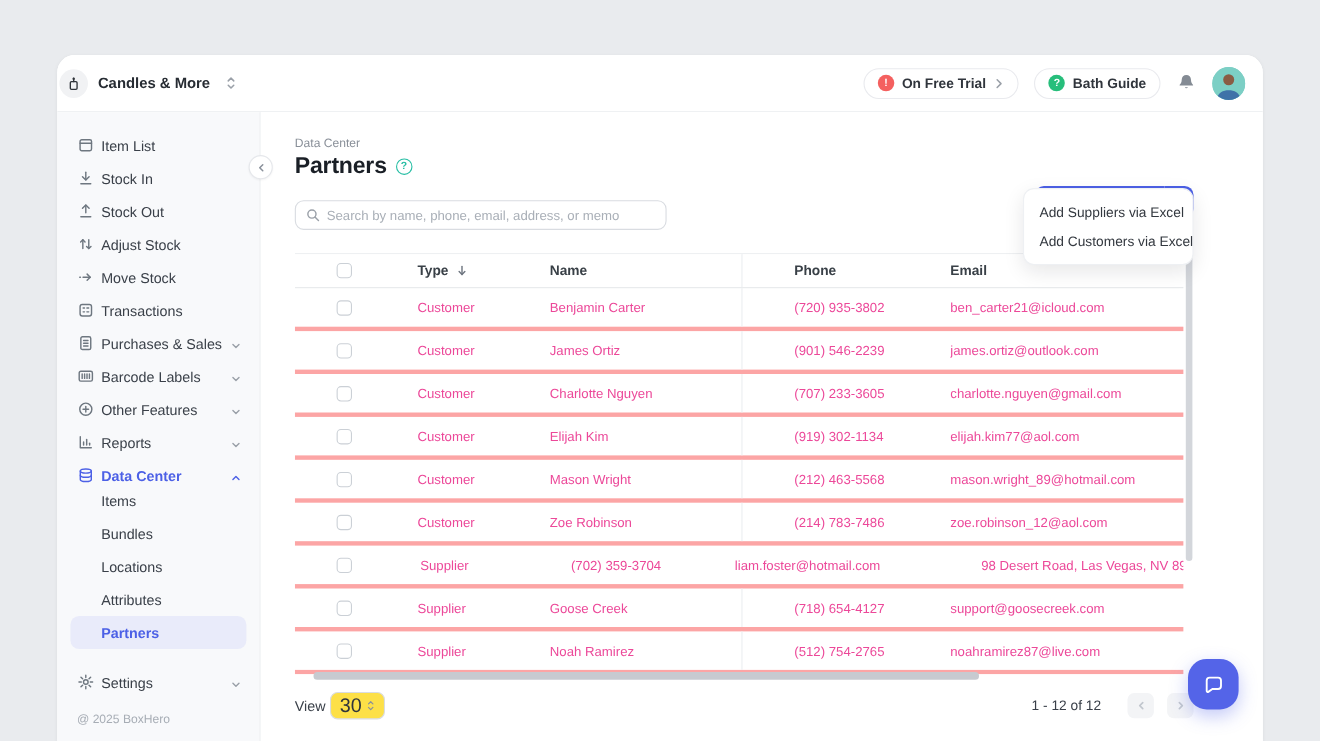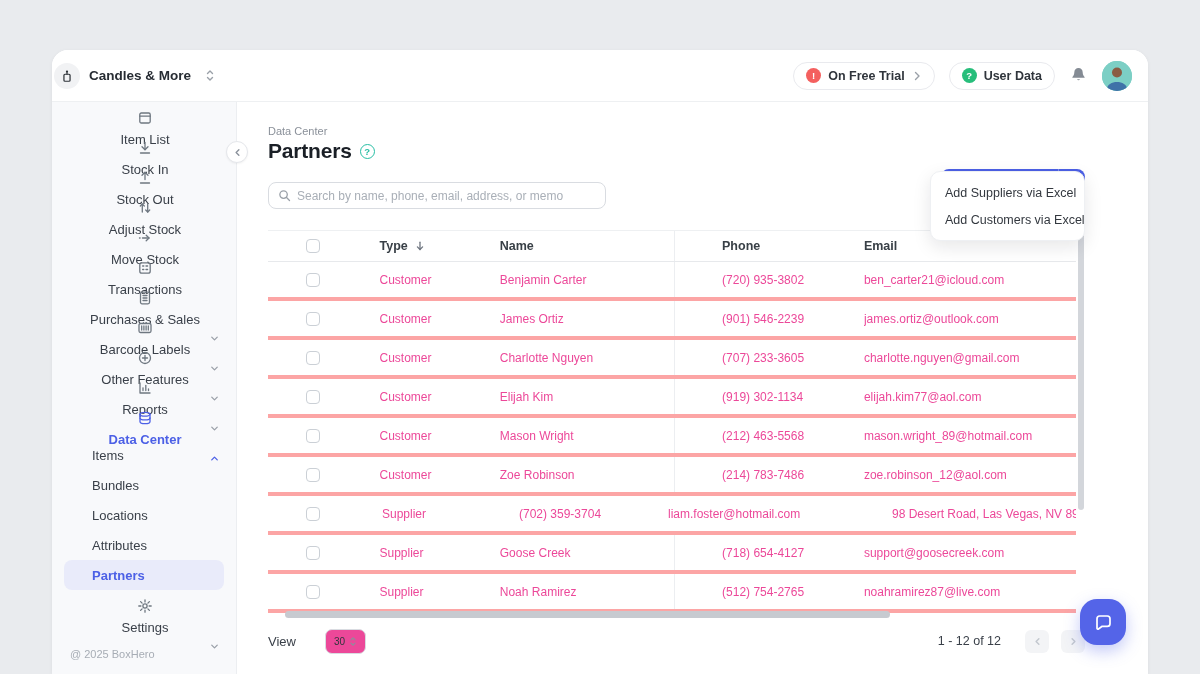--- a/index.html
+++ b/index.html
@@ -28,22 +28,22 @@
   .bell { color:#848B94; display:flex; }
   .avatar { width:30px; height:30px; border-radius:50%; overflow:hidden; background:#7CCFC5; }
 
   
   .body-row { display:flex; height:572px; }
   .sidebar { width:185px; background:#F8F9FB; border-right:1px solid #ECEEF1;
              padding-top:8px; position:relative; flex-shrink:0; }
   .main { flex:1; position:relative; background:#fff; }
 
   
-  .side-item { height:30px; margin:0 12px; padding:0 4px 0 6px; display:flex; align-items:center;
-               gap:6px; border-radius:8px; font-size:13px; font-weight:500; color:#3A4049; cursor:pointer;flex-direction:column; }
+  .side-item { height:30px; margin:0 12px; padding:0 4px 0 6px; display:flex; align-items:flex-end;
+               gap:6px; border-radius:8px; font-size:13px; font-weight:500; color:#3A4049; cursor:pointer; }
   .s-icon { width:16px; height:16px; color:#6E7780; display:flex; flex-shrink:0; }
   .s-chev { margin-left:auto; color:#9AA0A8; display:flex; }
   .side-item.sec-active, .side-item.sec-active .s-icon, .side-item.sec-active .s-chev { color:#4C60E6; font-weight:600; }
   .side-sub { height:30px; margin:0 12px; padding-left:28px; display:flex; align-items:center;
               border-radius:8px; font-size:13px; color:#3A4049; cursor:pointer; }
   .side-sub.active { background:#E9EBFA; color:#4C60E6; font-weight:600; }
   .side-footer { position:absolute; left:18px; bottom:14px; font-size:11px; color:#A7ADB5; }
   .collapse-btn { position:absolute; left:174px; top:91px; width:22px; height:22px; border-radius:50%;
                   background:#fff; border:1px solid #E5E7EB; box-shadow:0 1px 2px rgba(0,0,0,.05);
                   display:flex; align-items:center; justify-content:center; color:#8A919B; z-index:20; cursor:pointer; }
@@ -92,23 +92,23 @@
 
   .vscroll { position:absolute; left:841px; top:130px; width:6px; height:278px;
              background:#D3D6DB; border-radius:3px; cursor:pointer; }
   .hscroll { position:absolute; left:48px; top:509px; width:605px; height:7px;
              background:#C7CAD0; border-radius:4px; cursor:pointer; }
 
   
   .table-footer { position:absolute; left:31px; top:524px; width:817px; height:30px;
                   display:flex; align-items:center; }
   .view-label { font-size:13px; color:#3A4049; }
-  .page-size { margin-left:29px; height:25px; min-width:40px; border:1px solid #D9DCE1; border-radius:7px;
+  .page-size { margin-left:4px; height:25px; min-width:40px; border:1px solid #D9DCE1; border-radius:7px;
                display:flex; align-items:center; justify-content:center; gap:4px; padding:0 8px;
-               font-size:10px; color:#30353C; cursor:pointer; background:#ec4899; }
+               font-size:18px; color:#30353C; cursor:pointer; background:#fde047; }
   .page-size .chev2 { color:#8A919B; display:flex; }
   .foot-right { margin-left:auto; display:flex; align-items:center; gap:12px; }
   .range-text { font-size:12.5px; color:#3A4049; margin-right:12px; }
   .pg-btn { width:24px; height:23px; border-radius:6px; background:#F3F4F6; display:flex;
             align-items:center; justify-content:center; color:#C2C7CE; cursor:default; }
 
   .chat-fab { position:absolute; left:1080px; top:599px; width:46px; height:46px; border-radius:17px;
               background:#5464E8; display:flex; align-items:center; justify-content:center;
               box-shadow:0 6px 16px rgba(84,100,232,.35); z-index:40; cursor:pointer; color:#fff; }
 </style>
@@ -137,21 +137,21 @@
         <span class="dot-ic dot-red">!</span>
         <span>On Free Trial</span>
         <span class="chev">
           <svg width="10" height="10" viewBox="0 0 10 10" fill="none" stroke="currentColor" stroke-width="1.4" stroke-linecap="round" stroke-linejoin="round">
               <path d="M3.5 1.5L7 5 3.5 8.5"></path>
             </svg>
         </span>
       </div>
       <div class="pill">
         <span class="dot-ic dot-green">?</span>
-        <span>User Data</span>
+        <span>Bath Guide</span>
       </div>
       <span class="bell">
         <svg width="19" height="19" viewBox="0 0 20 20" fill="currentColor">
           <path d="M10 2.2c-2.55 0-4.4 1.95-4.4 4.45 0 2.9-1.25 4.2-1.95 4.9-.3.3-.1.85.35.85h12c.45 0 .65-.55.35-.85-.7-.7-1.95-2-1.95-4.9 0-2.5-1.85-4.45-4.4-4.45z"></path>
           <path d="M8.5 13.9a1.6 1.6 0 0 0 3 0z"></path>
         </svg>
       </span>
       <div class="avatar">
         <svg width="30" height="30" viewBox="0 0 30 30">
           <rect width="30" height="30" fill="#7CCFC5"></rect>

